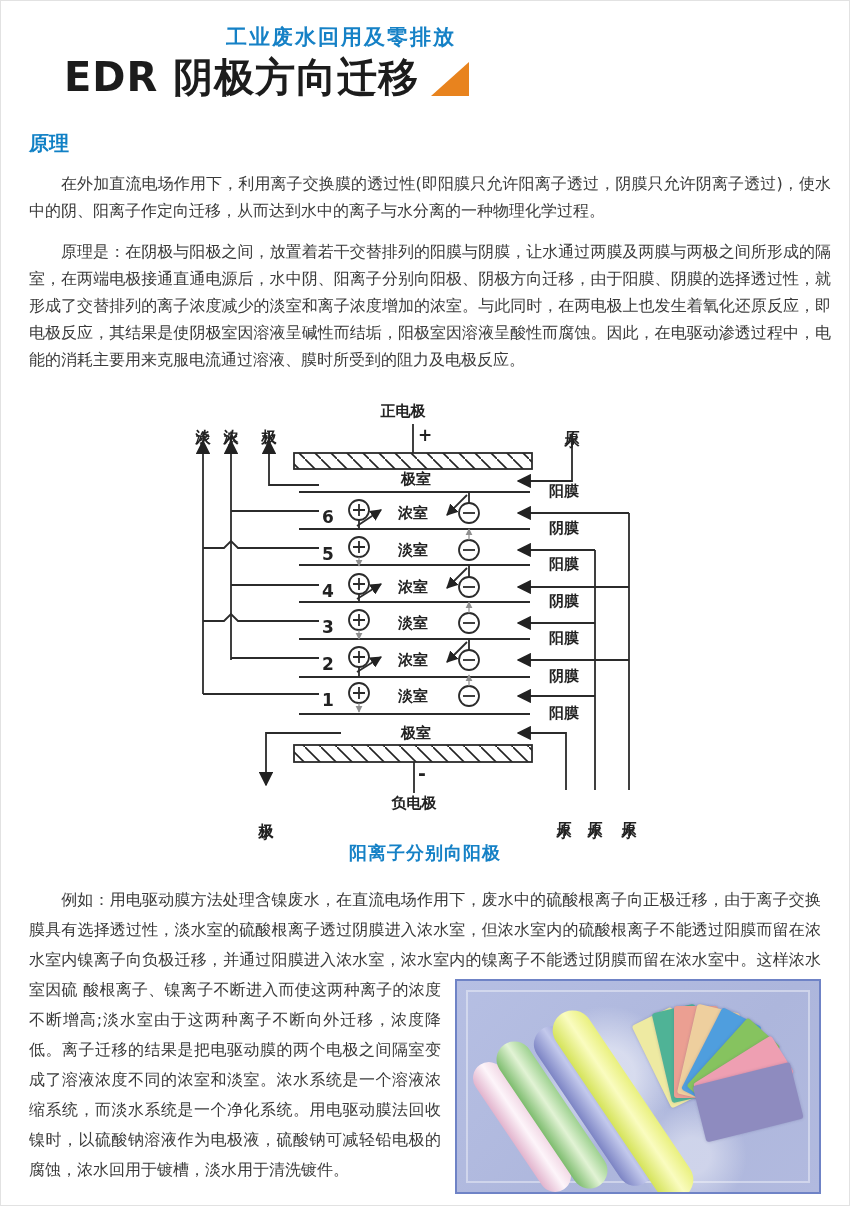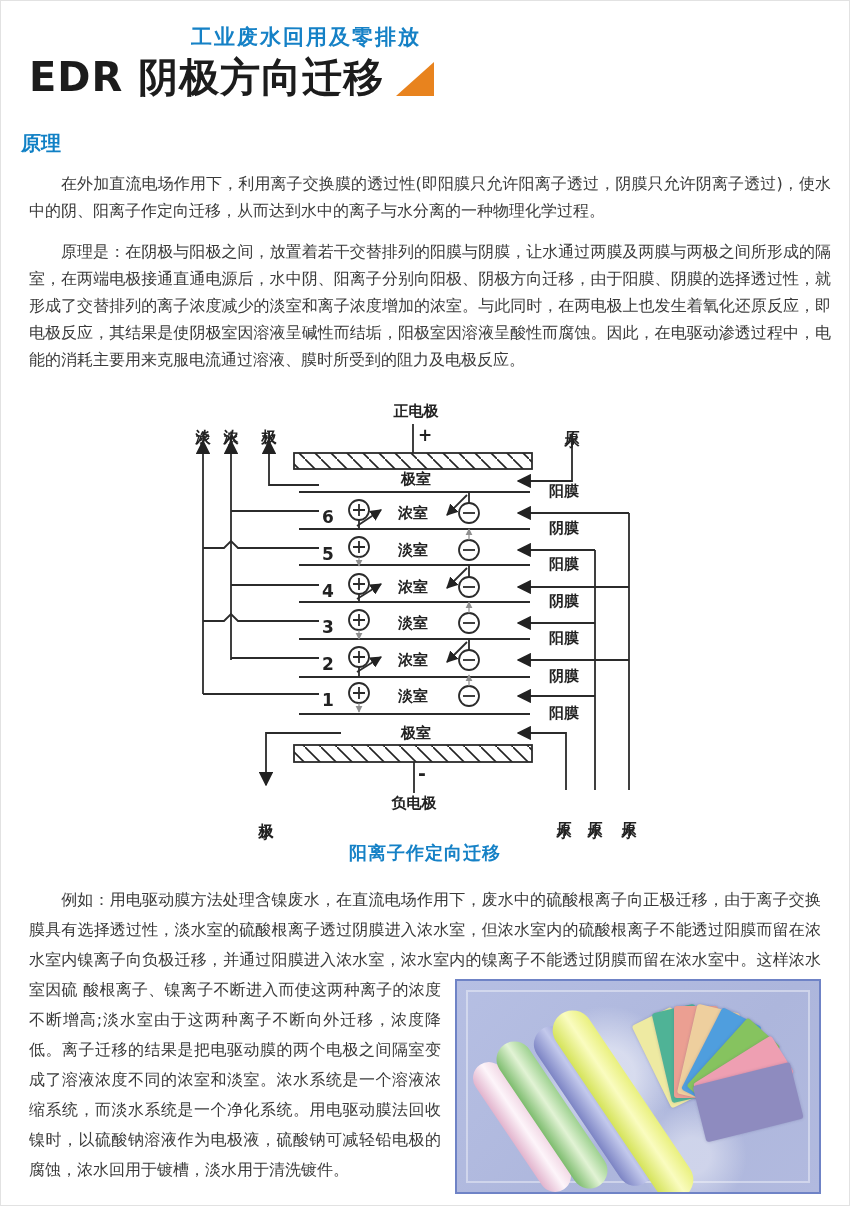--- a/index.html
+++ b/index.html
@@ -1,33 +1,33 @@
 <!DOCTYPE html>
 <html><head>
 <meta charset="utf-8">
 <style>
   html,body{margin:0;padding:0;background:#ffffff;}
   body{
     width:850px;height:1206px;position:relative;overflow:hidden;
     font-family:"DejaVu Sans","Liberation Sans",sans-serif;
     color:#333;box-sizing:border-box;border:1px solid #e2e2e2;
   }
-  .header{padding:24px 28px 0 28px;}
+  .header{padding:24px 28px 0 28px;margin-left:35px;}
   .subtitle{
     margin-left:162px;font-size:21px;font-weight:bold;letter-spacing:2px;
     color:#1581c6;line-height:24px;
   }
   .title-row{display:flex;align-items:flex-end;margin-top:3px;height:48px;}
   .main-title{font-size:40px;font-weight:600;color:#1c1c1c;letter-spacing:1px;line-height:46px;}
   .tri{
     width:0;height:0;margin-left:12px;margin-bottom:4px;
     border-bottom:34px solid #e8831e;border-left:38px solid transparent;
   }
   .section-heading{
-    margin:32px 28px 0 20px;font-size:20px;font-weight:bold;color:#1080c5;line-height:22px;
+    margin:32px 28px 0 28px;font-size:20px;font-weight:bold;color:#1080c5;line-height:22px;
   }
   .para{
     margin:14px 18px 0 28px;font-size:16px;line-height:27px;text-align:justify;
     text-indent:2em;color:#3a3a3a;
   }
   .para.first{margin-top:16px;}
 
   
   .diagram{position:relative;width:850px;height:440px;margin-top:22px;}
   .diagram svg{position:absolute;left:0;top:0;}
@@ -200,21 +200,21 @@
       <path d="M358,308 L358,317" marker-end="url(#arrG)"></path>
       <path d="M468,291 L468,280" marker-end="url(#arrG)"></path>
     </g>
   </svg>
 
   <div class="dlabel v-label" style="left:193px;top:4px;">淡水</div>
   <div class="dlabel v-label" style="left:221px;top:4px;">浓水</div>
   <div class="dlabel v-label" style="left:259px;top:4px;">极水</div>
   <div class="dlabel v-label" style="left:562px;top:6px;">原水</div>
 
-  <div class="dlabel" style="left:385px;top:8px;width:60px;">正电极</div>
+  <div class="dlabel" style="left:372px;top:8px;width:60px;">正电极</div>
   <div class="dlabel sign" style="left:417px;top:32px;">+</div>
   <div class="dlabel" style="left:390px;top:76px;width:50px;">极室</div>
 
   <div class="dlabel" style="left:543px;top:88px;width:40px;">阳膜</div>
   <div class="dlabel" style="left:543px;top:125px;width:40px;">阴膜</div>
   <div class="dlabel" style="left:543px;top:161px;width:40px;">阳膜</div>
   <div class="dlabel" style="left:543px;top:198px;width:40px;">阴膜</div>
   <div class="dlabel" style="left:543px;top:235px;width:40px;">阳膜</div>
   <div class="dlabel" style="left:543px;top:273px;width:40px;">阴膜</div>
   <div class="dlabel" style="left:543px;top:310px;width:40px;">阳膜</div>
@@ -236,21 +236,21 @@
   <div class="dlabel" style="left:390px;top:330px;width:50px;">极室</div>
   <div class="dlabel sign" style="left:417px;top:370px;font-size:19px;">-</div>
   <div class="dlabel" style="left:378px;top:400px;width:70px;">负电极</div>
 
   <div class="dlabel v-label" style="left:256px;top:398px;">极水</div>
   <div class="dlabel v-label" style="left:554px;top:397px;">原水</div>
   <div class="dlabel v-label" style="left:585px;top:397px;">原水</div>
   <div class="dlabel v-label" style="left:619px;top:397px;">原水</div>
 </div>
 
-<div class="caption">阳离子作定向迁移</div>
+<div class="caption">阳离子分别向阳极</div>
 
 <div class="para3">
   <span class="indent"></span><span>例如：用电驱动膜方法处理含镍废水，在直流电场作用下，废水中的硫酸根离子向正极迁移，由于离子交换膜具有选择透过性，淡水室的硫酸根离子透过阴膜进入浓水室，但浓水室内的硫酸根离子不能透过阳膜而留在浓水室内镍离子向负极迁移，并通过阳膜进入浓水室，浓水室内的镍离子不能透过阴膜而留在浓水室中。这样浓水室因硫</span>
   <div class="photo">
     <div class="frame"></div>
     <div class="card c1"></div>
     <div class="card c2"></div>
     <div class="card c3"></div>
     <div class="card c4"></div>
     <div class="card c5"></div>

